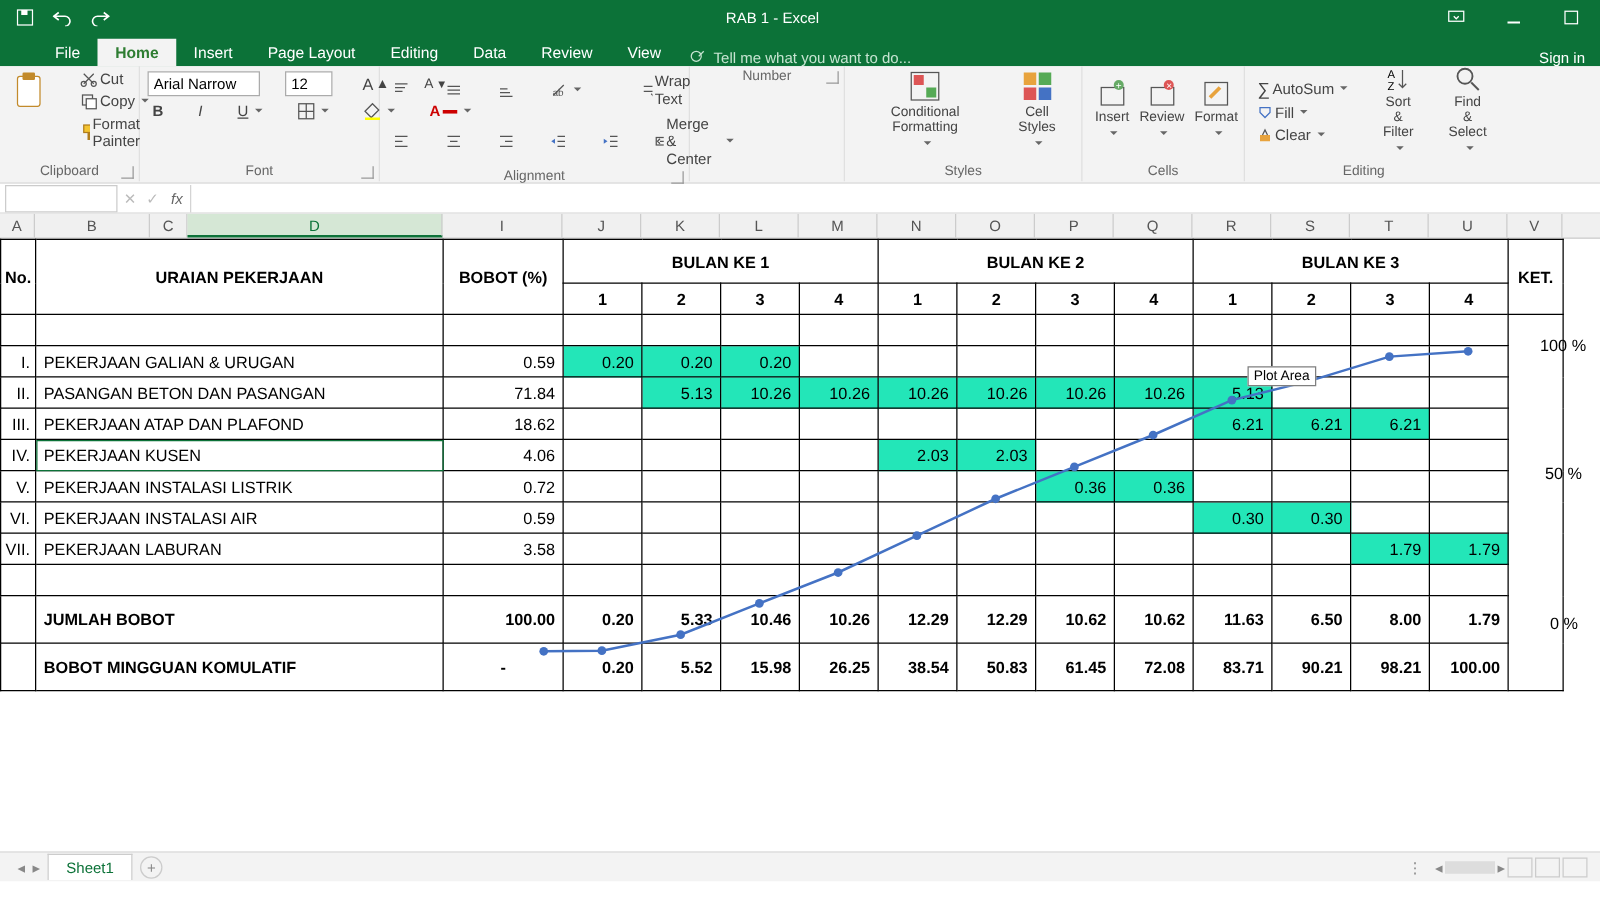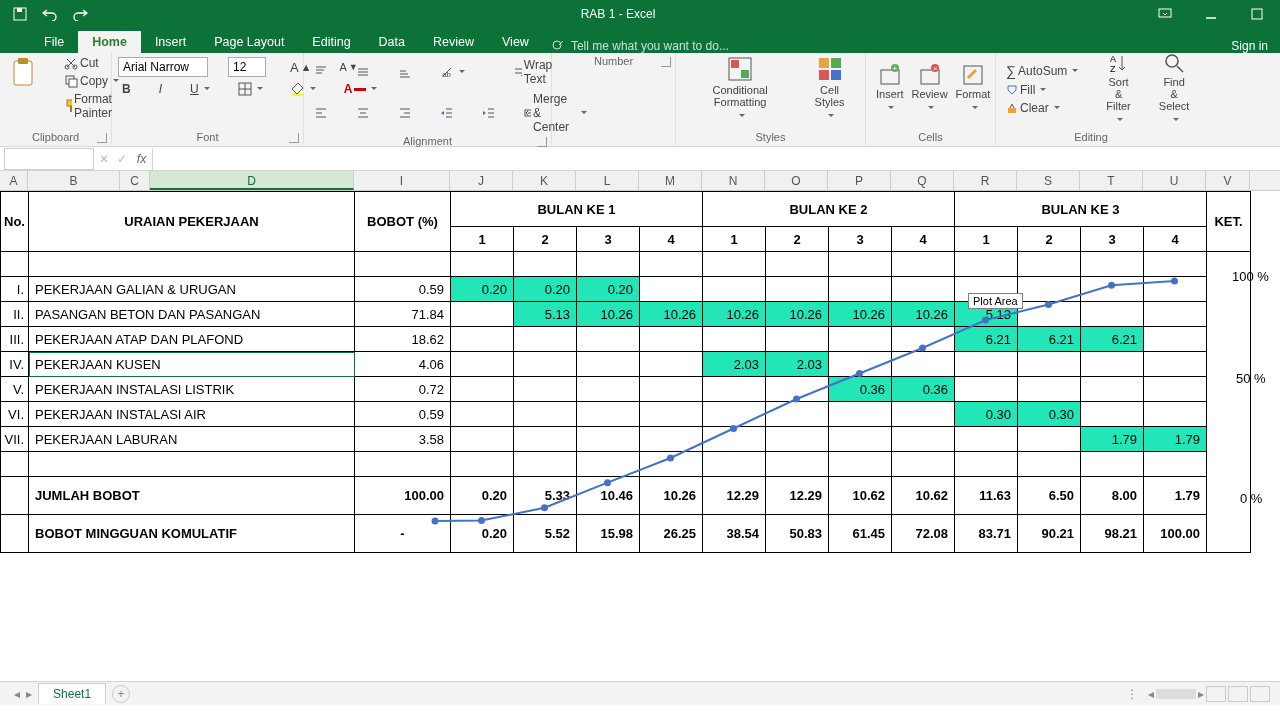--- a/index.html
+++ b/index.html
@@ -658,21 +658,21 @@
       <circle class="pt" cx="733.5" cy="237.50400000000002" r="3.5"></circle>
       <circle class="pt" cx="796.5" cy="208.008" r="3.5"></circle>
       <circle class="pt" cx="859.5" cy="182.51999999999998" r="3.5"></circle>
       <circle class="pt" cx="922.5" cy="157.008" r="3.5"></circle>
       <circle class="pt" cx="985.5" cy="129.096" r="3.5"></circle>
       <circle class="pt" cx="1048.5" cy="113.49600000000004" r="3.5"></circle>
       <circle class="pt" cx="1111.5" cy="94.29599999999999" r="3.5"></circle>
       <circle class="pt" cx="1174.5" cy="90" r="3.5"></circle>
     </svg>
 
-  <div class="tooltip" style="left:968px;top:122px">Plot Area</div>
+  <div class="tooltip" style="left:998px;top:122px">Plot Area</div>
 </div>
 
 <div class="sheet-tabs">
   <span style="color:#888">◂</span>
   <span style="color:#888">▸</span>
   <div class="stab">Sheet1</div>
   <span style="width:18px;height:18px;border:1px solid #ccc;border-radius:9px;text-align:center;line-height:16px;color:#888;">+</span>
   <div class="viewbtns">
     <span style="color:#888;margin-right:8px;">⋮</span>
     <span style="color:#888">◂</span>

